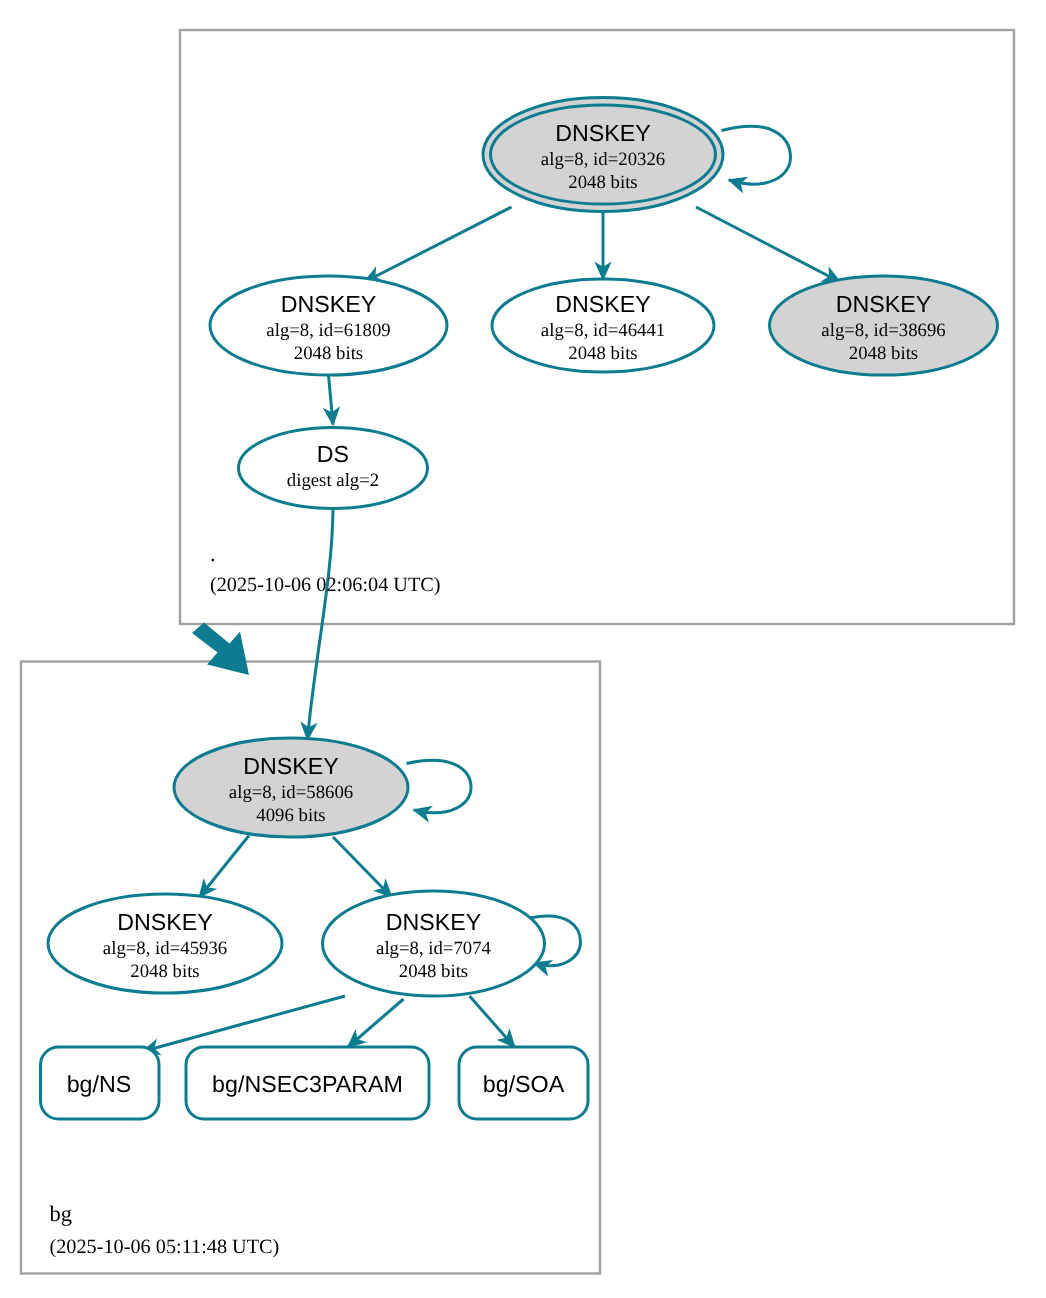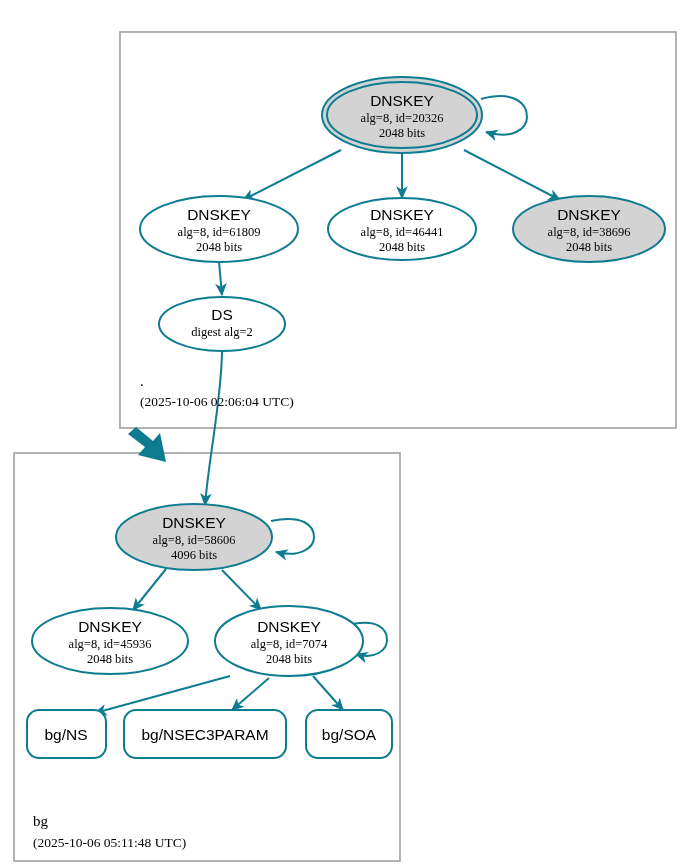--- a/index.html
+++ b/index.html
@@ -9,21 +9,21 @@
   }
   body {
     width: 697px;
     height: 865px;
     position: relative;
     font-family: "Liberation Sans", sans-serif;
     overflow: hidden;
   }
   #stage {
     position: absolute;
-    left: 0; top: 16px;
+    left: 0; top: 4px;
     width: 697px;
     height: 716px;
   }
   svg#graph {
     position: absolute;
     left: 0; top: 0;
     width: 697px;
     height: 865px;
   }
   .zone-box {

